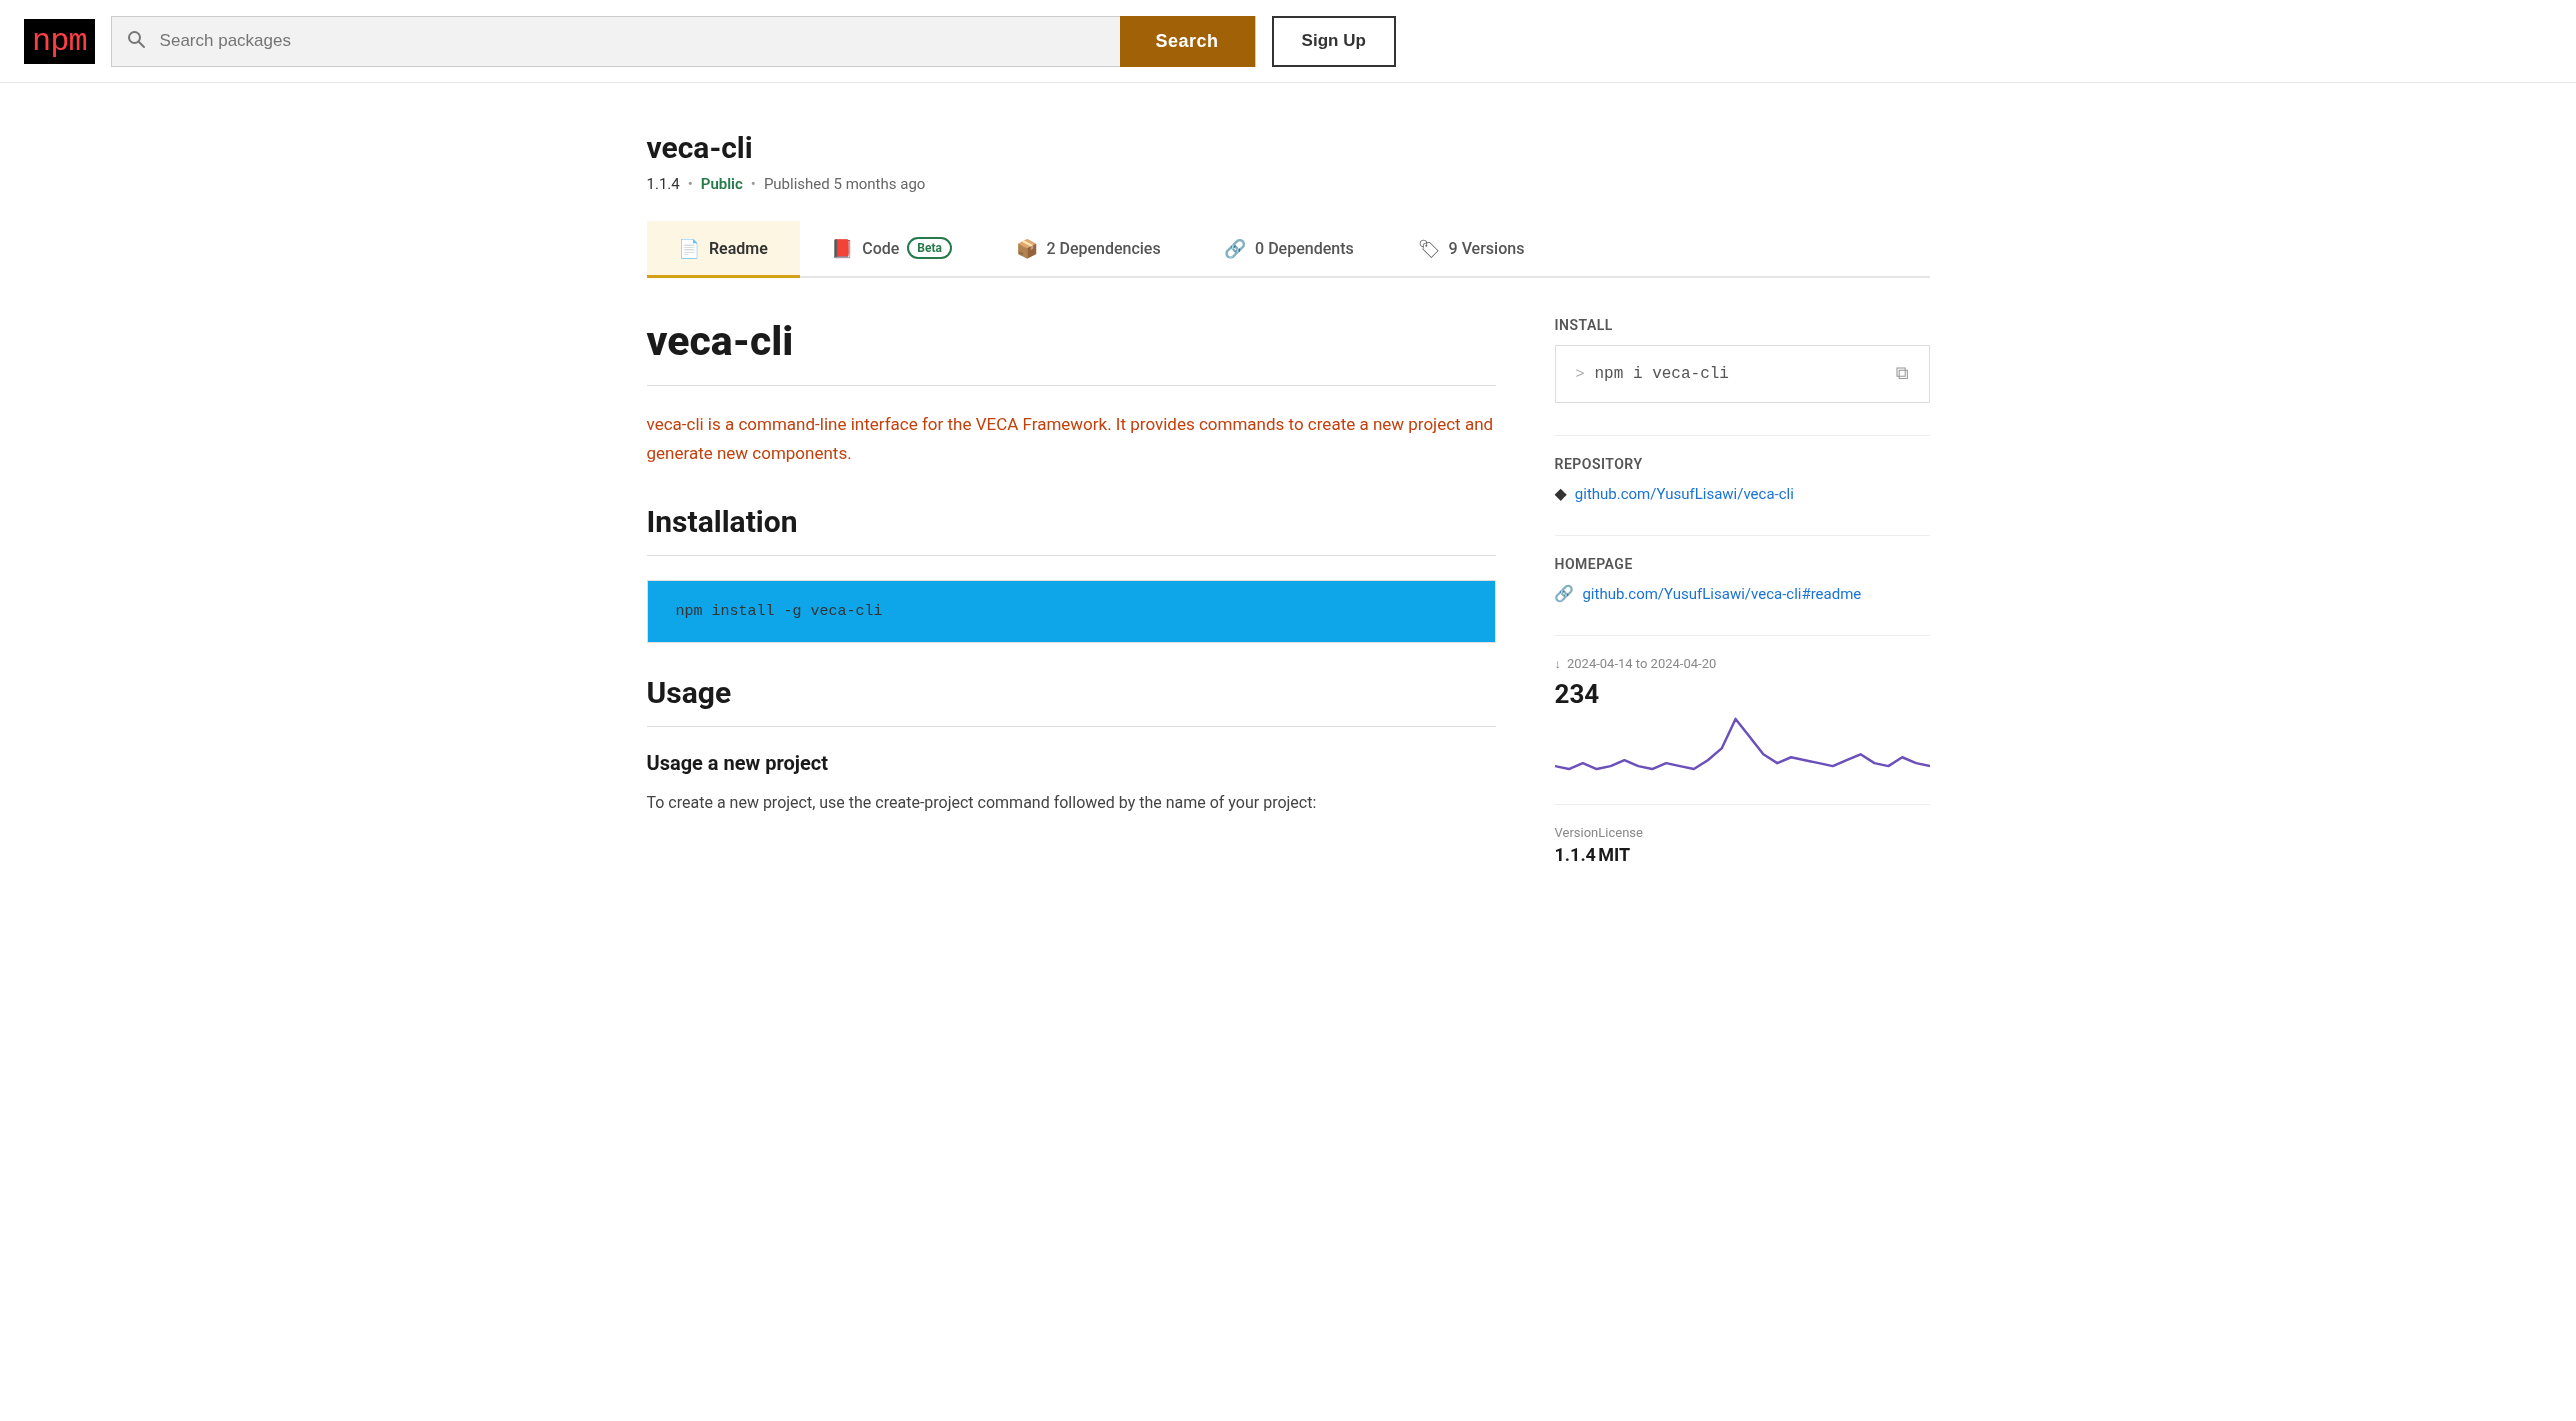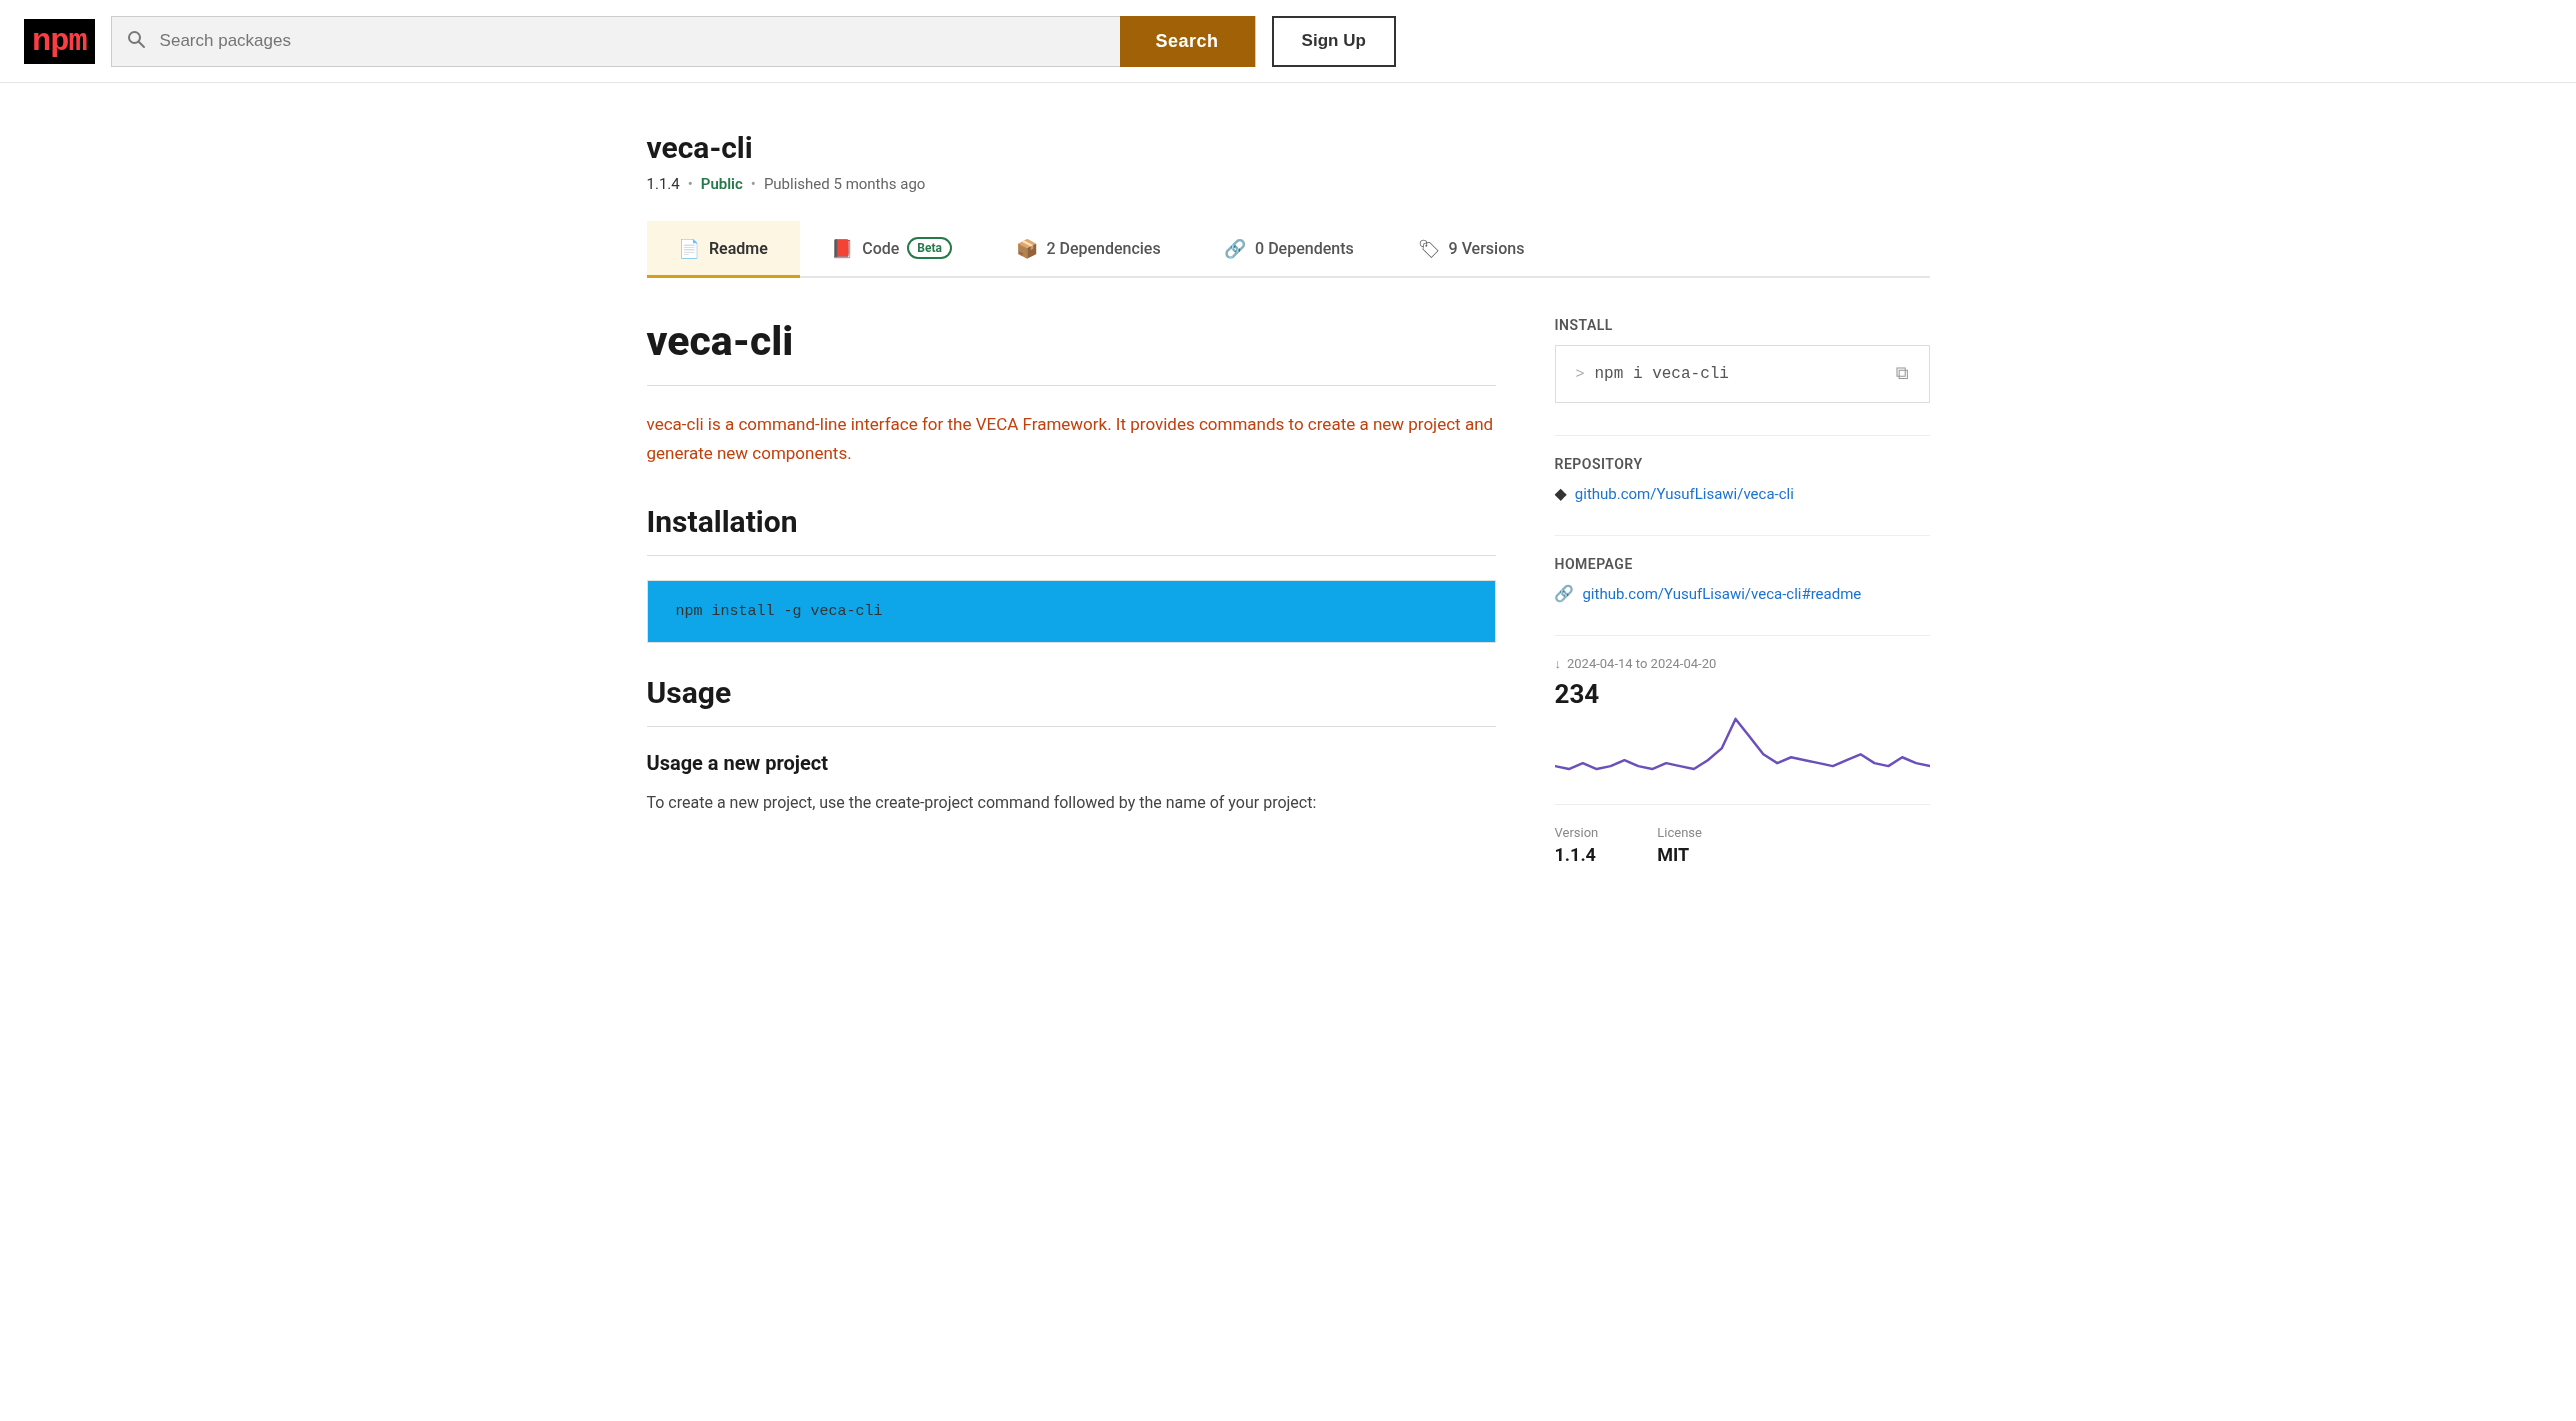--- a/index.html
+++ b/index.html
@@ -9,21 +9,21 @@
     .header {
       display: flex;
       align-items: center;
       padding: 0 24px;
       height: 83px;
       background: #fff;
       border-bottom: 1px solid #e5e5e5;
       gap: 16px;
     }
     .npm-logo {
-      font-weight: 700;
+      font-weight: 400;
       font-size: 32px;
       letter-spacing: -1px;
       color: #cb0000;
       background: #000;
       color: #fb3e44;
       padding: 4px 8px;
       font-family: 'Courier New', monospace;
       flex-shrink: 0;
     }
     .search-container {
@@ -268,21 +268,20 @@
     }
     .chart-container {
       width: 100%;
       height: 59px;
       margin-top: 4px;
     }
 
     
     .meta-grid {
       display: flex;
-      gap: 59px;
       margin-top: 8px;
     }
     .meta-item {}
     .meta-item-label {
       font-size: 13px;
       color: #888;
       margin-bottom: 4px;
     }
     .meta-item-value {
       font-size: 18px;

